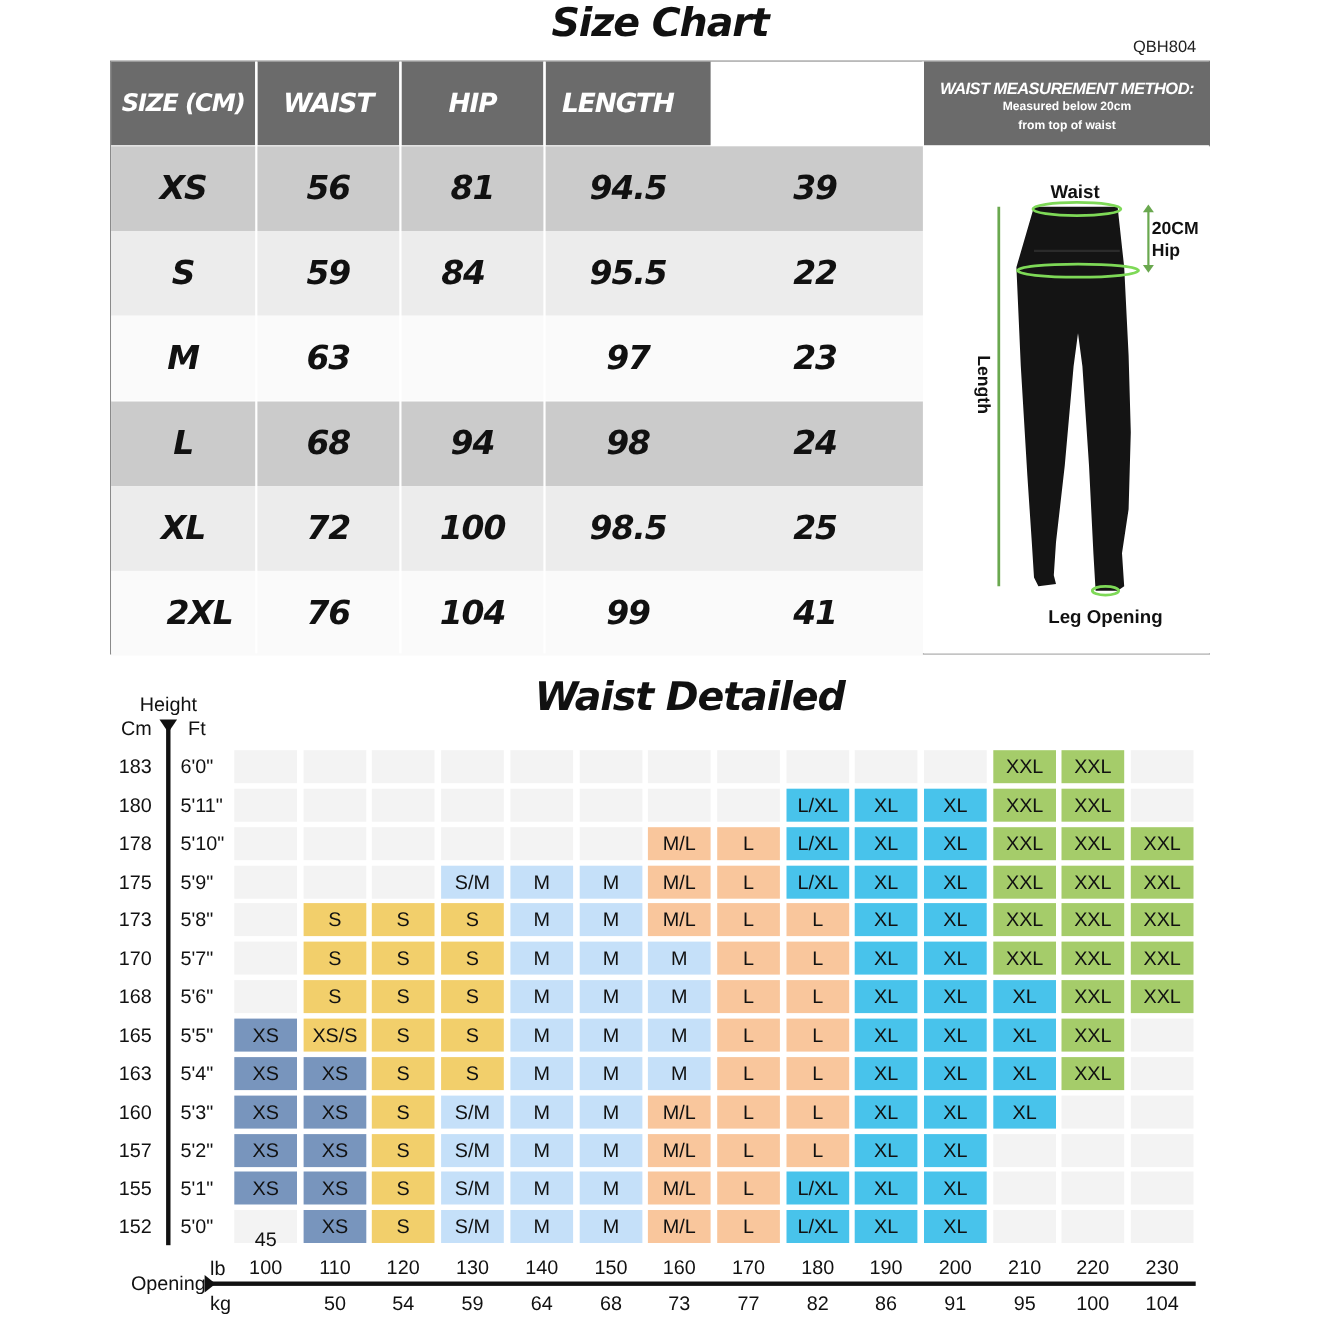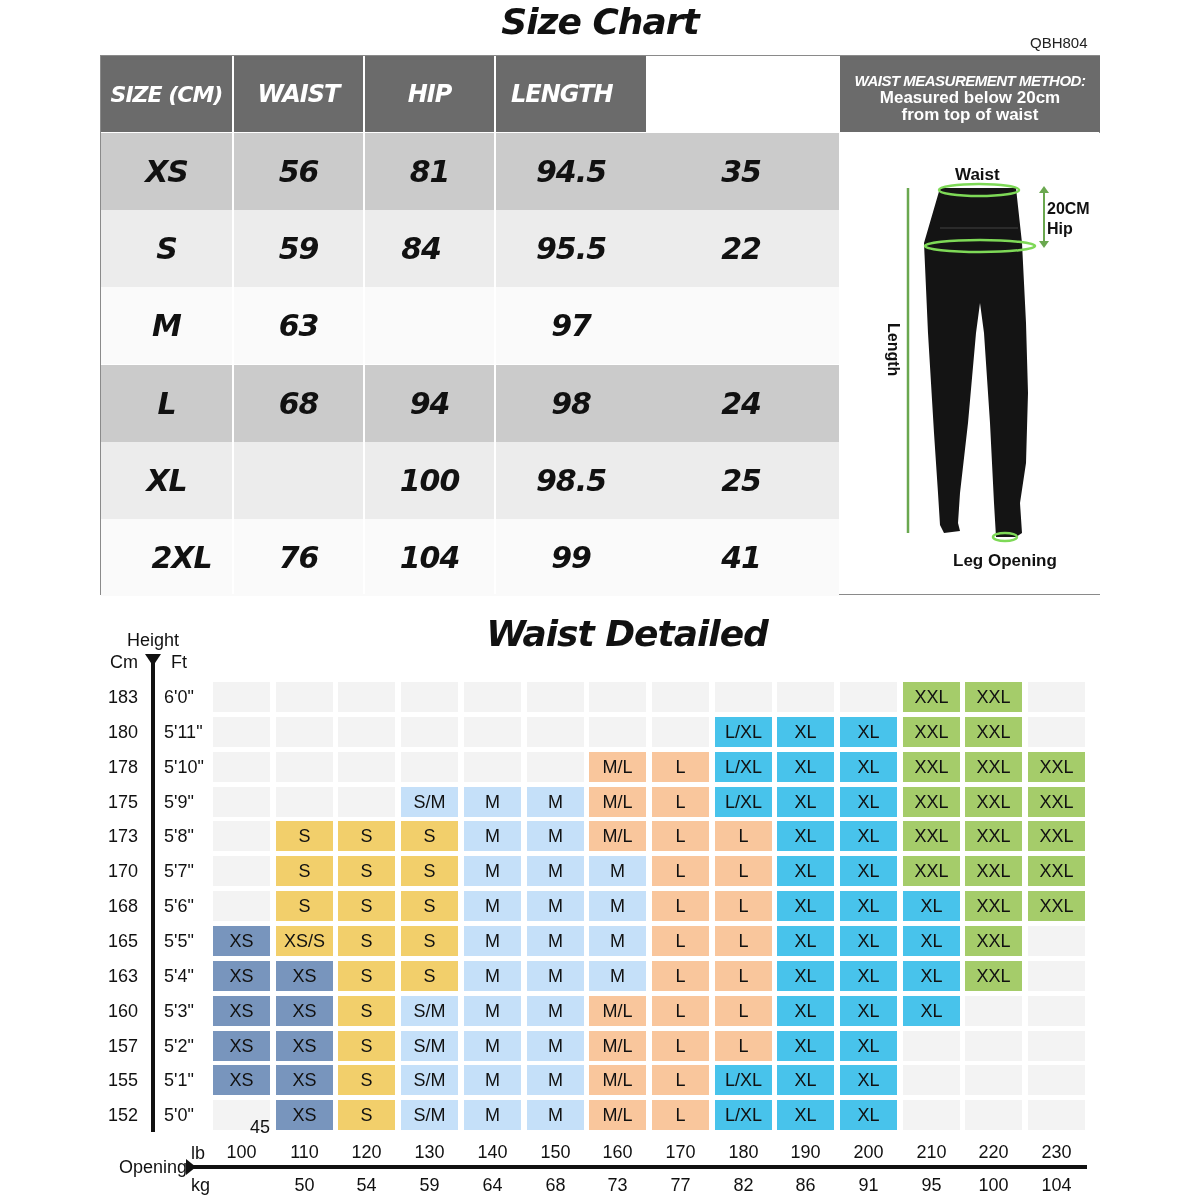--- a/index.html
+++ b/index.html
@@ -9,21 +9,21 @@
   .code{font-size:15px;color:#222;}
   
   .tbl{position:absolute;left:100px;top:55px;width:1000px;height:540px;border:1px solid #8a8a8a;box-sizing:border-box;background:#fff;}
   .hcell{position:absolute;top:0;height:76px;background:#6b6b6b;color:#fff;display:flex;align-items:center;justify-content:center;font-family:"DejaVu Sans",sans-serif;font-weight:bold;font-style:italic;font-size:24px;letter-spacing:-1px;box-sizing:border-box;}
   .hcell.small{font-size:22px;}
   .vsep{position:absolute;top:0;width:2px;background:#fff;}
   .row{position:absolute;left:0;width:738px;height:77px;}
   .cell{position:absolute;top:0;height:100%;display:flex;align-items:center;justify-content:center;font-family:"DejaVu Sans",sans-serif;font-weight:bold;font-style:italic;font-size:30px;letter-spacing:-1px;color:#111;}
   .method{position:absolute;left:739px;top:0;width:260px;height:76px;background:#6b6b6b;color:#fff;text-align:center;box-sizing:border-box;padding-top:16px;line-height:17px;}
   .method .m1{font-weight:bold;font-style:italic;font-size:15px;letter-spacing:-0.5px;}
-  .method .m2{font-weight:bold;font-size:17px;}
+  .method .m2{font-weight:bold;font-size:11px;}
   .illus{position:absolute;left:739px;top:77px;width:260px;height:461px;background:#fff;}
   .ilabel{position:absolute;font-weight:bold;font-size:17px;color:#111;}
   
   .gcell{position:absolute;width:57px;height:30px;display:flex;align-items:center;justify-content:center;font-size:18px;color:#111;}
   .axis-lbl{position:absolute;font-size:18px;color:#111;}
 </style>
 </head>
 <body>
 
 <div class="abs title" style="left:400px;top:0px;width:400px;height:44px;line-height:44px;">Size Chart</div>
@@ -41,43 +41,45 @@
     <div class="m2">Measured below 20cm</div>
     <div class="m2">from top of waist</div>
   </div>
 
   <div id="size-rows">
       <div class="row" style="top: 77px; background: rgb(203, 203, 203);">
         <div class="cell" style="left: 0px; width: 131px;">XS</div>
         <div class="cell" style="left: 133px; width: 129px;">56</div>
         <div class="cell" style="left: 264px; width: 129px;">81</div>
         <div class="cell" style="left: 395px; width: 150px;">94.5</div>
-        <div class="cell" style="left: 545px; width: 190px;">35</div>
+        <div class="cell" style="left: 545px; width: 190px;">39</div>
       </div>
       <div class="row" style="top: 154px; background: rgb(236, 236, 236);">
         <div class="cell" style="left: 0px; width: 131px;">S</div>
         <div class="cell" style="left: 133px; width: 129px;">59</div>
         <div class="cell" style="left: 249px; width: 142px;">84</div>
         <div class="cell" style="left: 395px; width: 150px;">95.5</div>
         <div class="cell" style="left: 545px; width: 190px;">22</div>
       </div>
       <div class="row" style="top: 231px; background: rgb(250, 250, 250);">
         <div class="cell" style="left: 0px; width: 131px;">M</div>
         <div class="cell" style="left: 133px; width: 129px;">63</div>
         <div class="cell" style="left: 395px; width: 150px;">97</div>
+        <div class="cell" style="left: 545px; width: 190px;">23</div>
       </div>
       <div class="row" style="top: 309px; background: rgb(203, 203, 203);">
         <div class="cell" style="left: 0px; width: 131px;">L</div>
         <div class="cell" style="left: 133px; width: 129px;">68</div>
         <div class="cell" style="left: 264px; width: 129px;">94</div>
         <div class="cell" style="left: 395px; width: 150px;">98</div>
         <div class="cell" style="left: 545px; width: 190px;">24</div>
       </div>
       <div class="row" style="top: 386px; background: rgb(236, 236, 236);">
         <div class="cell" style="left: 0px; width: 131px;">XL</div>
+        <div class="cell" style="left: 133px; width: 129px;">72</div>
         <div class="cell" style="left: 264px; width: 129px;">100</div>
         <div class="cell" style="left: 395px; width: 150px;">98.5</div>
         <div class="cell" style="left: 545px; width: 190px;">25</div>
       </div>
       <div class="row" style="top: 463px; background: rgb(250, 250, 250);">
         <div class="cell" style="left: 15px; width: 131px;">2XL</div>
         <div class="cell" style="left: 133px; width: 129px;">76</div>
         <div class="cell" style="left: 264px; width: 129px;">104</div>
         <div class="cell" style="left: 395px; width: 150px;">99</div>
         <div class="cell" style="left: 545px; width: 190px;">41</div>
@@ -339,21 +341,21 @@
     <div class="axis-lbl" style="left: 164px; top: 966px;">5'4"</div>
     <div class="axis-lbl" style="left: 108px; top: 1001px;">160</div>
     <div class="axis-lbl" style="left: 164px; top: 1001px;">5'3"</div>
     <div class="axis-lbl" style="left: 108px; top: 1036px;">157</div>
     <div class="axis-lbl" style="left: 164px; top: 1036px;">5'2"</div>
     <div class="axis-lbl" style="left: 108px; top: 1070px;">155</div>
     <div class="axis-lbl" style="left: 164px; top: 1070px;">5'1"</div>
     <div class="axis-lbl" style="left: 108px; top: 1105px;">152</div>
     <div class="axis-lbl" style="left: 164px; top: 1105px;">5'0"</div>
     <div class="axis-lbl" style="left: 213px; width: 57px; text-align: center; top: 1142px;">100</div>
-    <div class="axis-lbl" style="left: 213px; width: 57px; text-align: right; top: 1117px;">45</div>
+    <div class="axis-lbl" style="left: 213px; width: 57px; text-align: center; top: 1117px;">45</div>
     <div class="axis-lbl" style="left: 276px; width: 57px; text-align: center; top: 1142px;">110</div>
     <div class="axis-lbl" style="left: 276px; width: 57px; text-align: center; top: 1175px;">50</div>
     <div class="axis-lbl" style="left: 338px; width: 57px; text-align: center; top: 1142px;">120</div>
     <div class="axis-lbl" style="left: 338px; width: 57px; text-align: center; top: 1175px;">54</div>
     <div class="axis-lbl" style="left: 401px; width: 57px; text-align: center; top: 1142px;">130</div>
     <div class="axis-lbl" style="left: 401px; width: 57px; text-align: center; top: 1175px;">59</div>
     <div class="axis-lbl" style="left: 464px; width: 57px; text-align: center; top: 1142px;">140</div>
     <div class="axis-lbl" style="left: 464px; width: 57px; text-align: center; top: 1175px;">64</div>
     <div class="axis-lbl" style="left: 527px; width: 57px; text-align: center; top: 1142px;">150</div>
     <div class="axis-lbl" style="left: 527px; width: 57px; text-align: center; top: 1175px;">68</div>

